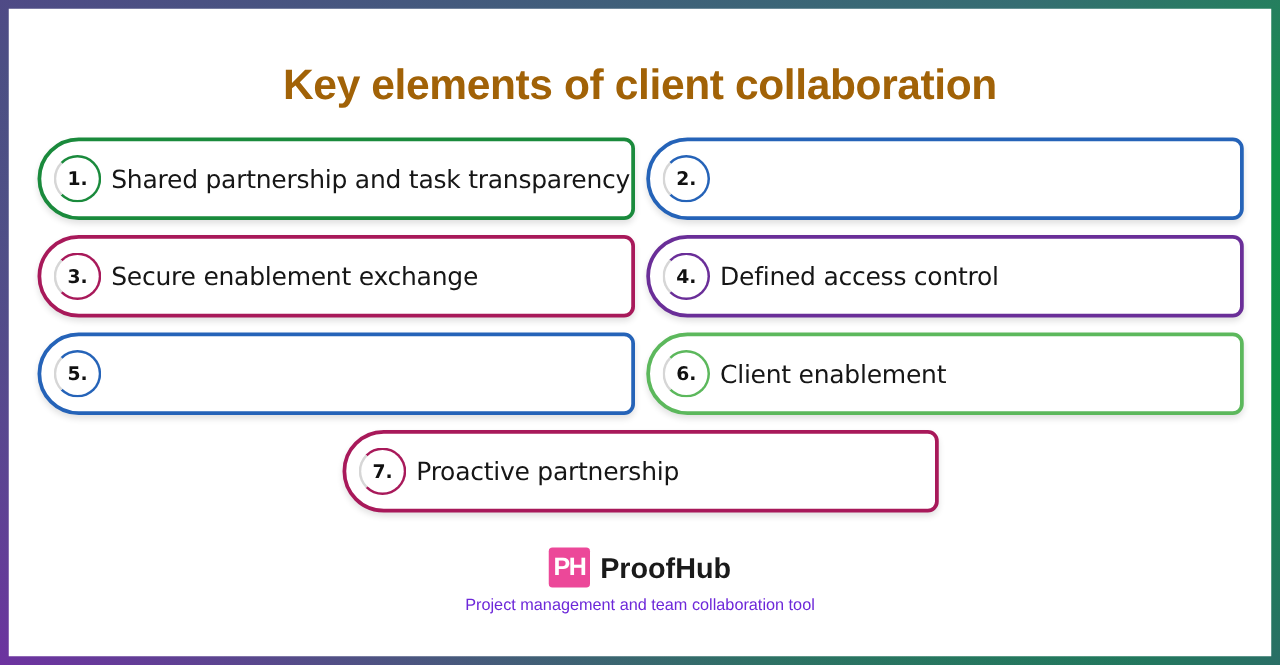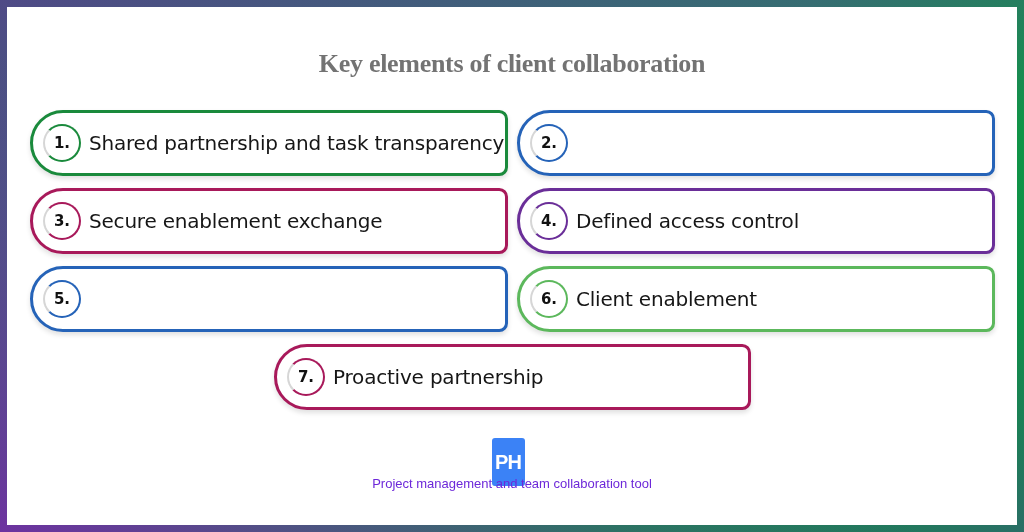--- a/index.html
+++ b/index.html
@@ -20,25 +20,25 @@
   }
   .canvas {
     position: absolute;
     left: 7px; top: 7px; right: 7px; bottom: 7px;
     background: #ffffff;
   }
   .title {
     position: absolute;
     left: 0; right: 0; top: 42px;
     text-align: center;
-    font-family: Liberation Serif, serif;
+    font-family: Liberation Sans, sans-serif;
     font-weight: bold;
-    font-size: 26px;
+    font-size: 34px;
     letter-spacing: -0.3px;
-    color: #737373;
+    color: #a16207;
   }
   .card {
     position: absolute;
     height: 66px;
     border: 3.5px solid #1a8a3c;
     border-radius: 34px 9px 9px 34px;
     background: #ffffff;
     box-shadow: 0 3px 5px rgba(0,0,0,0.12);
     display: flex; align-items: center;
     padding-left: 10px;
@@ -62,22 +62,22 @@
     color: #161616;
     white-space: nowrap;
     letter-spacing: -0.2px;
   }
   .logo-wrap {
     position: absolute;
     left: 0; right: 0; top: 438px;
     display: flex; justify-content: center; align-items: center;
   }
   .logo-box {
-    width: 33px; height: 48px;
-    background: #3b82f6;
+    width: 33px; height: 32px;
+    background: #ec4899;
     border-radius: 3px;
     color: #fff;
     font-family: "Liberation Sans", sans-serif;
     font-weight: bold;
     font-size: 20px;
     display: flex; align-items: center; justify-content: center;
     letter-spacing: -1px;
     margin-right: 8px;
   }
   .logo-text {
@@ -143,14 +143,15 @@
 
 <div class="card" style="left: 274px; top: 344px; width: 477px; border-color: rgb(168, 25, 90);">
   <div class="num" style="color: rgb(168, 25, 90); border-left-color: rgb(214, 214, 214);">
       <span>7.</span>
     </div>
   <div class="label">Proactive partnership</div>
 </div>
 
 <div class="logo-wrap">
   <div class="logo-box">PH</div>
+  <div class="logo-text">ProofHub</div>
 </div>
 <div class="tagline">Project management and team collaboration tool</div>
 
 </body></html>

